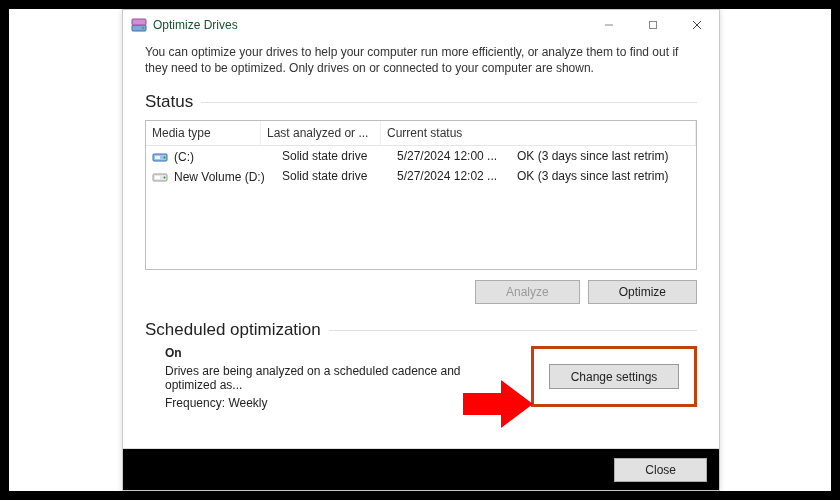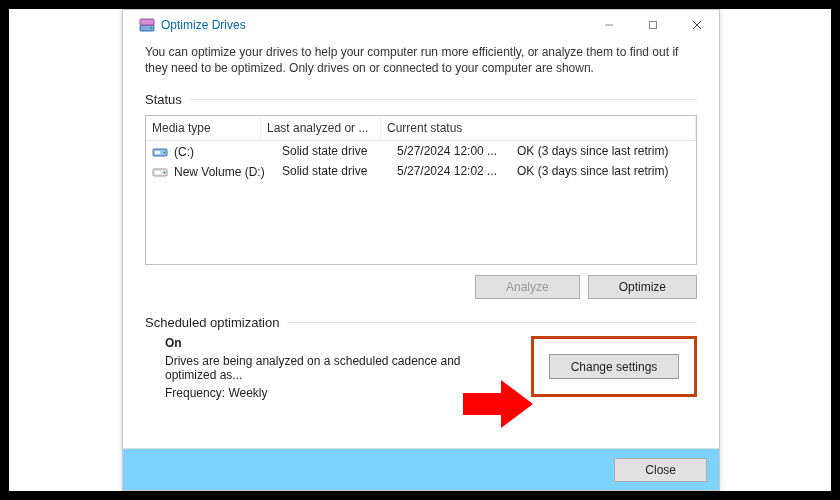--- a/index.html
+++ b/index.html
@@ -25,42 +25,42 @@
     left: 113px; top: 0px;
     width: 598px; height: 482px;
     background: #fff;
     border: 1px solid #c8c8c8;
     box-shadow: 0 0 6px rgba(0,0,0,0.15);
   }
   .titlebar {
     height: 30px;
     display: flex;
     align-items: center;
-    padding: 0 0 0 16px;
-    color: #0369a1;
+    padding: 0 0 0 8px;
+    color: #14532d;
   }
   .titlebar .appicon {
     width: 16px; height: 16px;
     margin-right: 6px;
   }
   .titlebar .title { flex: 0 0 auto; font-size: 12px; }
   .titlebar .spacer { flex: 1; }
   .winbtn {
     width: 44px; height: 30px;
     display: flex; align-items: center; justify-content: center;
     color: #666;
   }
   .body {
     padding: 4px 22px 0 22px;
   }
   .desc { font-size: 12px; line-height: 1.35; color: #333; }
   .section-head {
     display: flex; align-items: center;
     margin-top: 16px;
-    font-size: 13px;
+    font-size: 17px;
     color: #222;
   }
   .section-head span { padding-right: 8px; }
   .section-head .rule { flex: 1; height: 1px; background: #e0e0e0; }
   .driveslist {
     margin-top: 8px;
     border: 1px solid #bdbdbd;
     height: 150px;
     background: #fff;
     overflow: hidden;
@@ -128,21 +128,21 @@
     position: absolute;
     left: 340px; top: 368px;
     width: 70px; height: 52px;
     pointer-events: none;
   }
   .bottombar {
     position: absolute;
     left: 0; right: 0; bottom: 0;
     height: 42px;
     border-top: 1px solid #ddd;
-    background: #7dd3fc;
+    background: #000000;
     display:flex; align-items:center; justify-content:flex-end;
     padding-right: 12px;
   }
 </style>
 </head>
 <body>
 
 <div class="outer">
   <div class="window">
 

